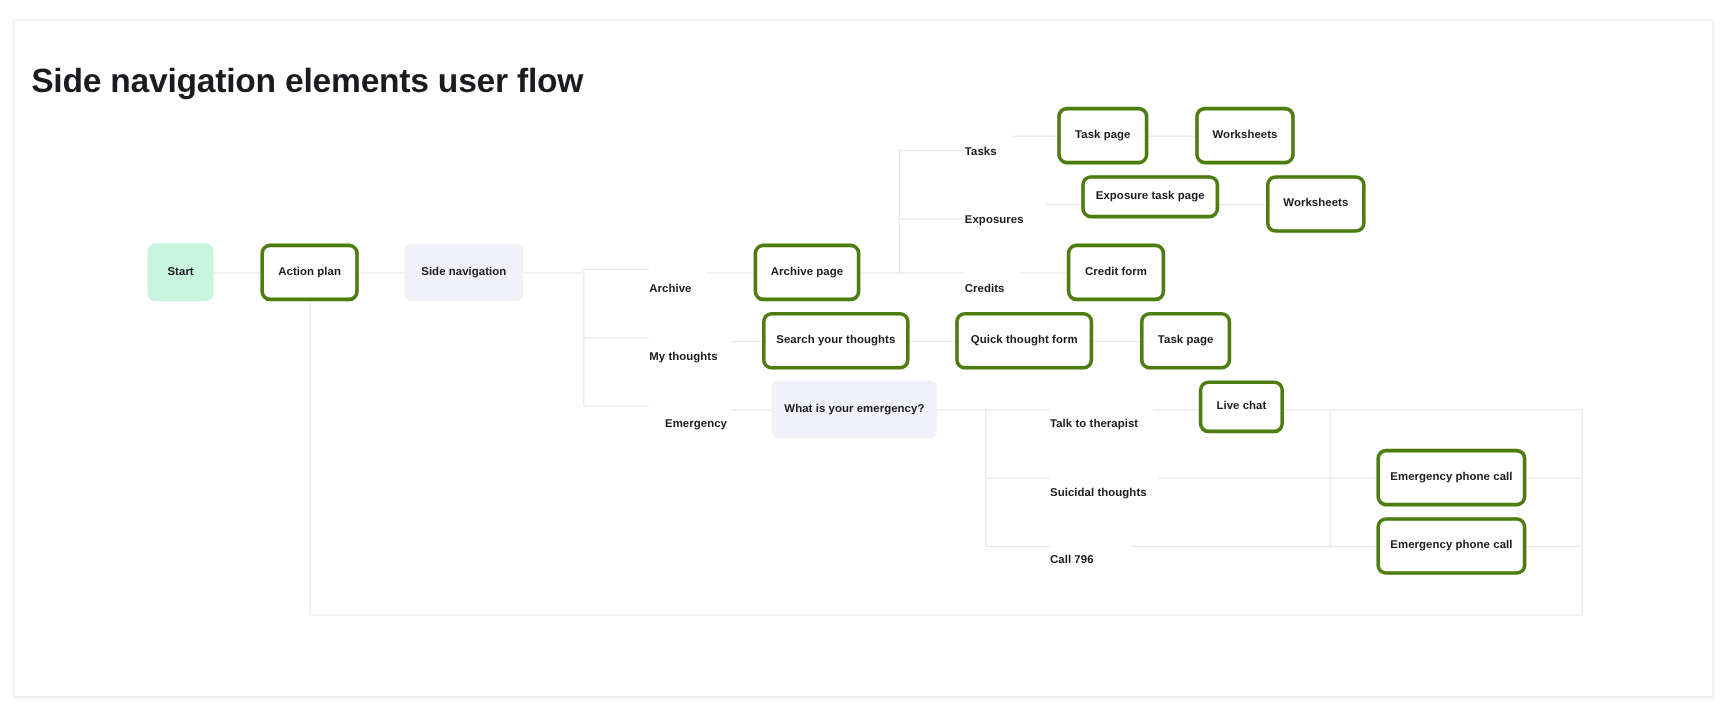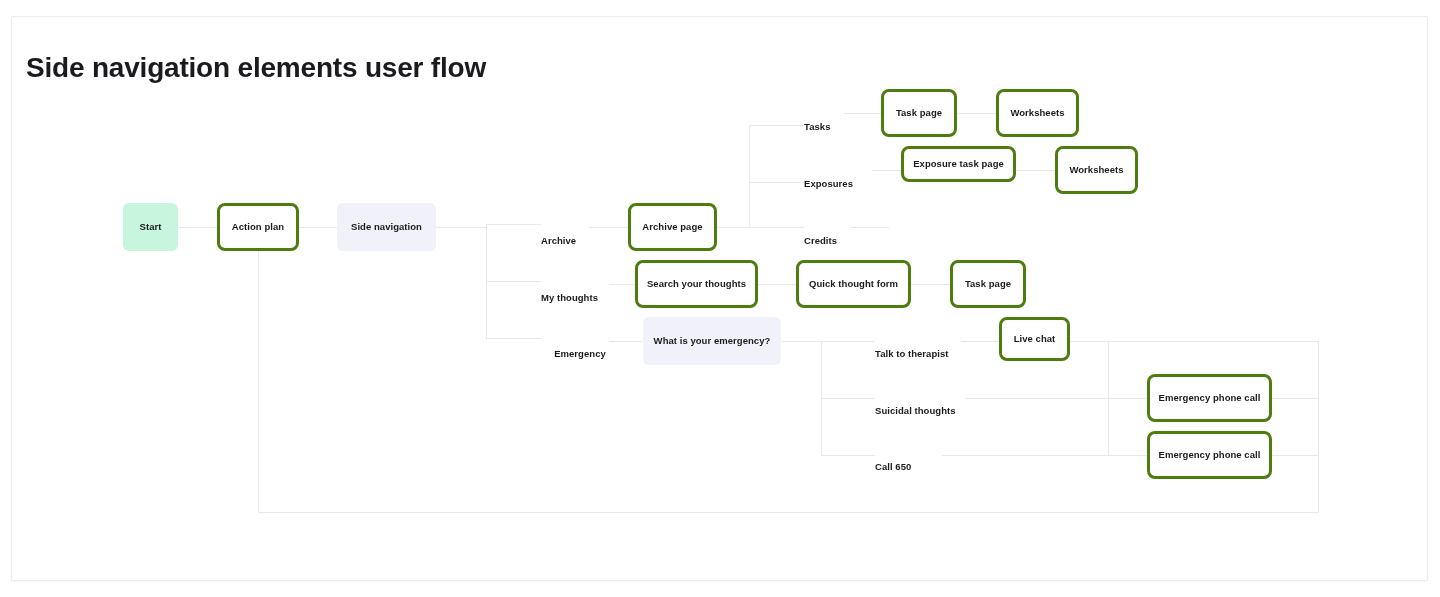--- a/index.html
+++ b/index.html
@@ -192,20 +192,23 @@
     </div>
 
     <div class="node boxed" style="left:1043px; top:129px; width:83px; height:48px;">
       <span>Worksheets</span>
     </div>
 
     <div class="tlabel" style="left:792px; top:208px; width:78px; height:30px;text-align:center;">
       <span>Credits</span>
     </div>
 
+    <div class="node boxed" style="left:877px; top:186px; width:82px; height:48px;">
+      <span>Credit form</span>
+    </div>
 
     <div class="tlabel" style="left:529px; top:208px; width:78px; height:30px;">
       <span>Archive</span>
     </div>
 
     <div class="node boxed" style="left:616px; top:186px; width:89px; height:48px;">
       <span>Archive page</span>
     </div>
 
     <div class="tlabel" style="left:529px; top:265px; width:78px; height:30px;">
@@ -242,21 +245,21 @@
 
     <div class="tlabel" style="left:863px; top:378px; width:96px; height:30px;">
       <span>Suicidal thoughts</span>
     </div>
 
     <div class="node boxed" style="left:1135px; top:357px; width:125px; height:48px;">
       <span>Emergency phone call</span>
     </div>
 
     <div class="tlabel" style="left:863px; top:434px; width:78px; height:30px;">
-      <span>Call 650</span>
+      <span>Call 796</span>
     </div>
 
     <div class="node boxed" style="left:1135px; top:414px; width:125px; height:48px;">
       <span>Emergency phone call</span>
     </div>
 
   </div>
 </div>
 
 </body></html>

